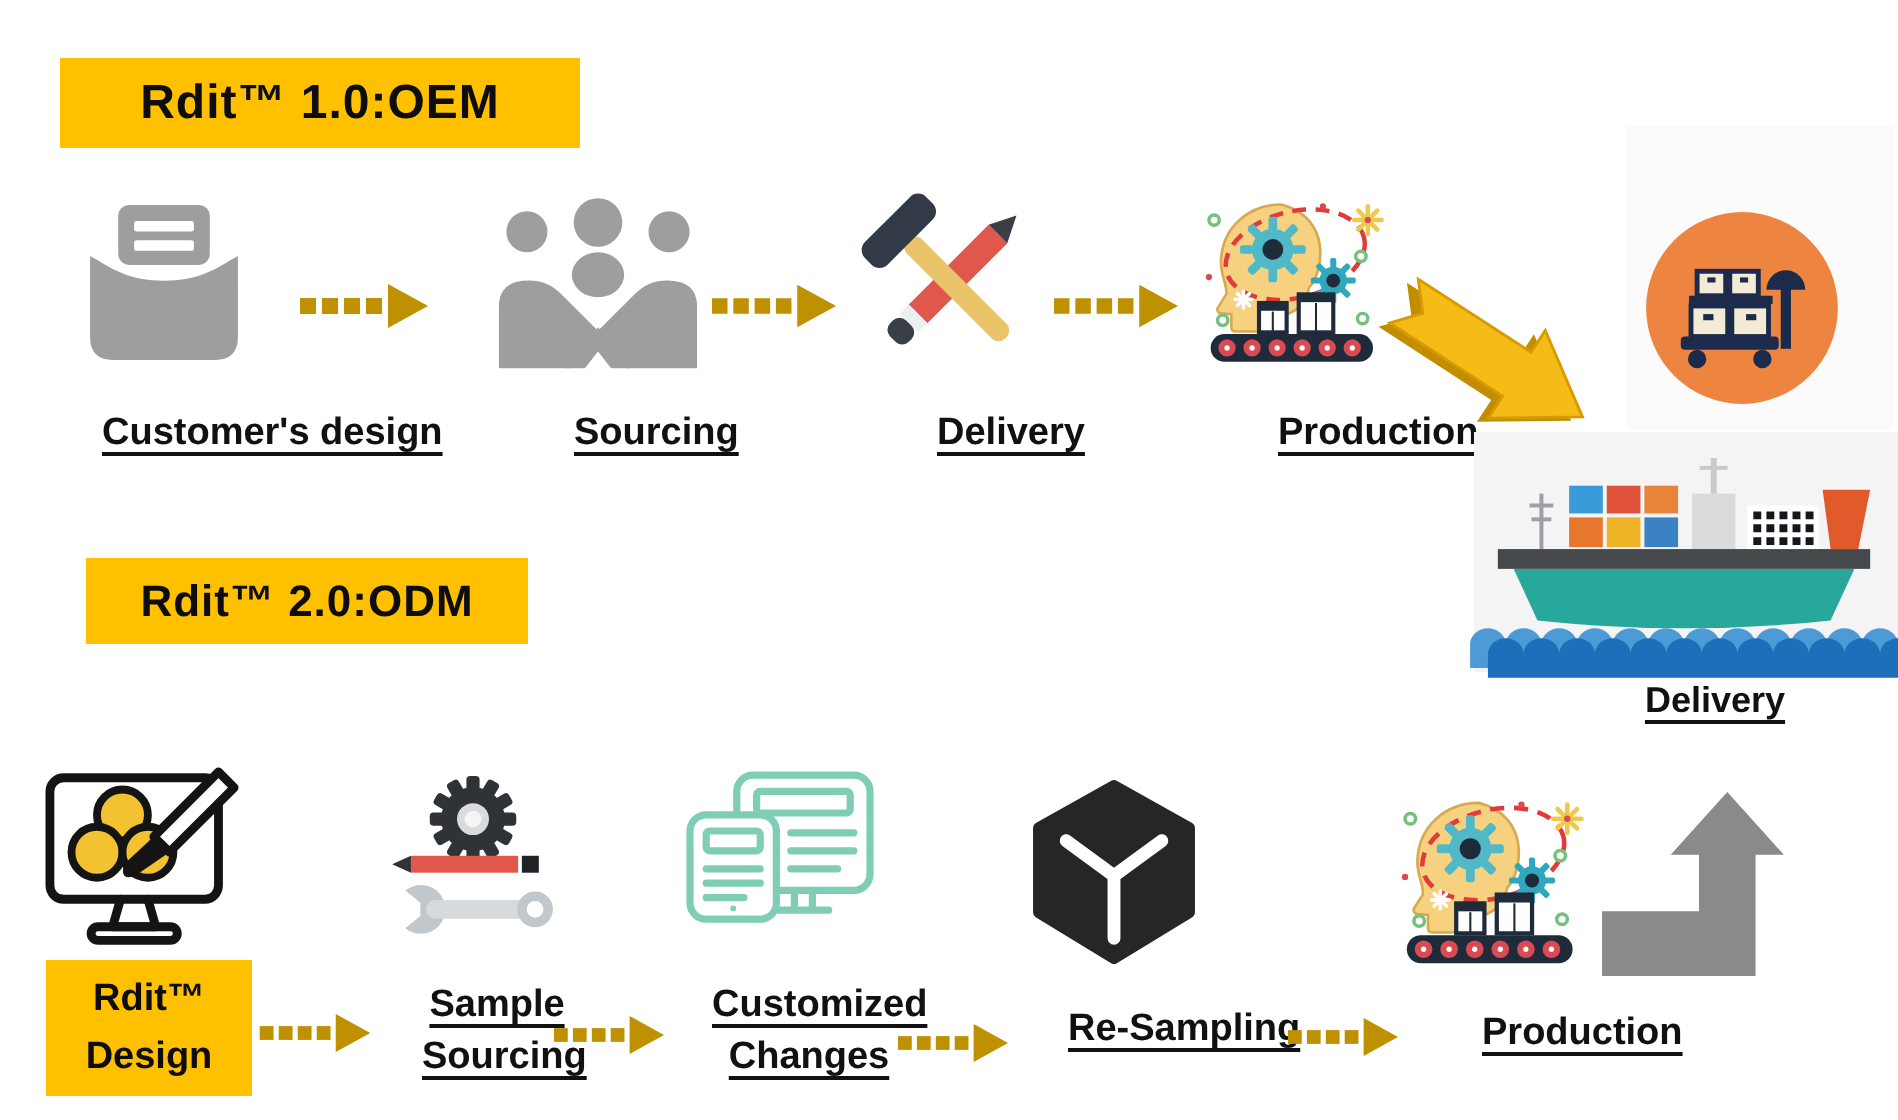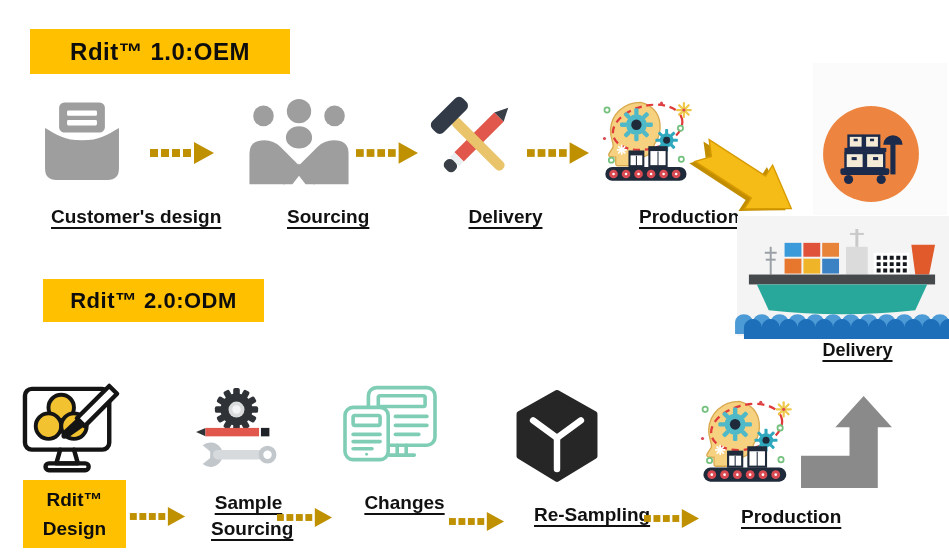--- a/index.html
+++ b/index.html
@@ -336,20 +336,21 @@
       <rect x="6" y="26" width="48" height="58" rx="9" fill="#FFFFFF"></rect>
       <rect x="15" y="35" width="30" height="11" rx="2"></rect>
       <line x1="15" y1="56" x2="45" y2="56"></line>
         <line x1="15" y1="64" x2="45" y2="64"></line>
         <line x1="15" y1="72" x2="36" y2="72"></line>
       <circle cx="30" cy="78" r="1.6" fill="#7FCDB5" stroke="none"></circle>
     </svg>
   </div>
 
   <div class="abs step-label two-line" style="left:325px;top:490px;width:128px;">
+    <div><span class="ul">Customized</span></div>
     <div><span class="ul">Changes</span></div>
   </div>
 
   <div class="abs" style="left:449px;top:512px;width:55px;height:19px;">
     <svg viewBox="0 0 64 22" fill="#BF9000">
         <rect x="0" y="7" width="8" height="8"></rect>
         <rect x="11" y="7" width="8" height="8"></rect>
         <rect x="22" y="7" width="8" height="8"></rect>
         <rect x="33" y="7" width="8" height="8"></rect>
         <polygon points="44,0 64,11 44,22"></polygon>

